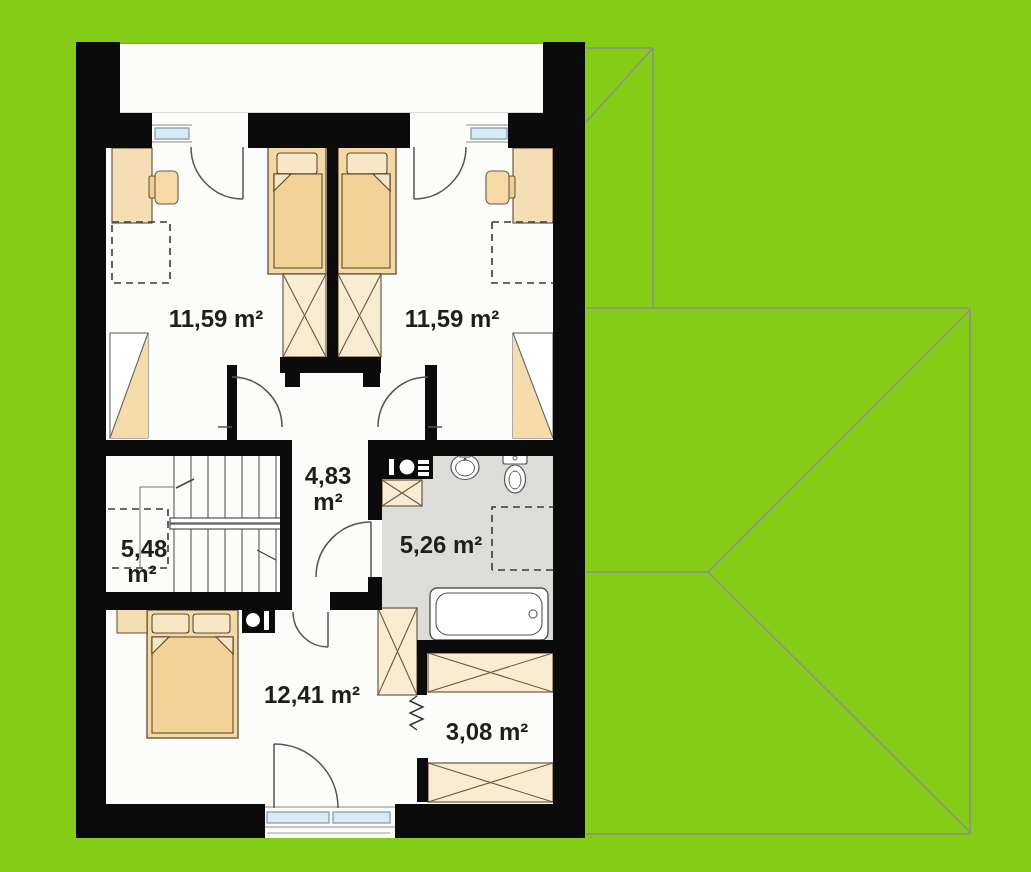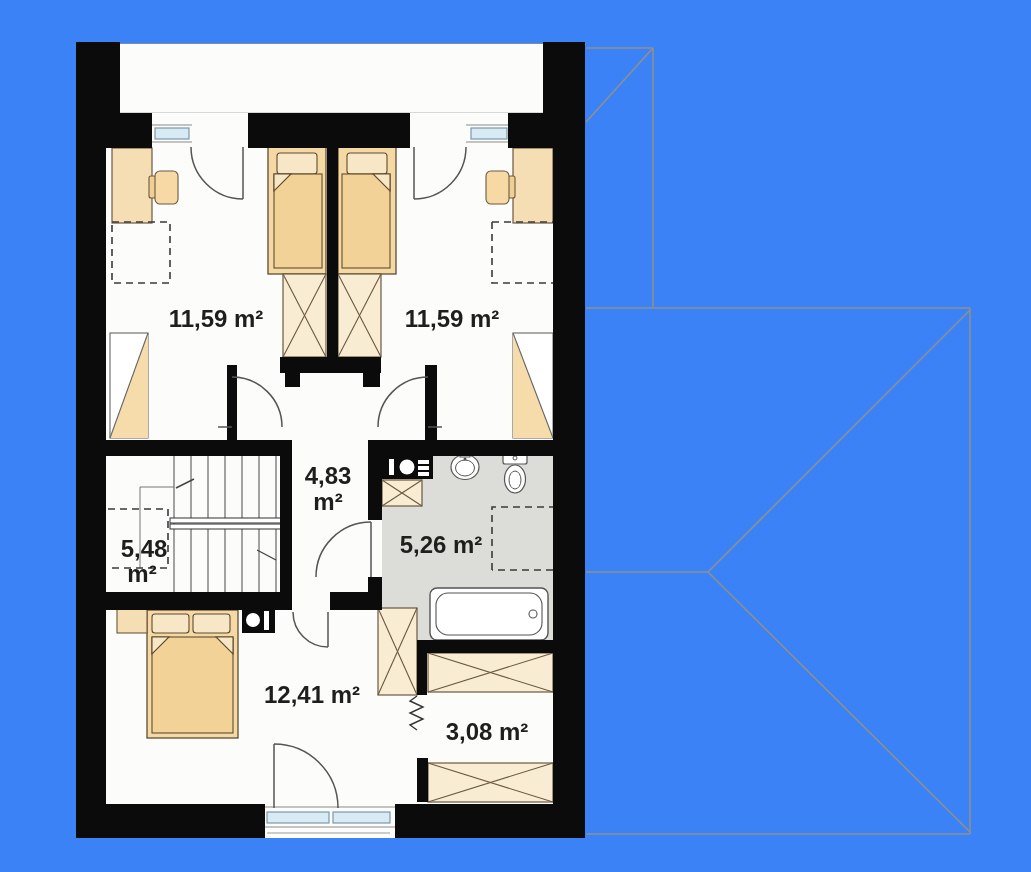--- a/index.html
+++ b/index.html
@@ -1,19 +1,19 @@
 <!DOCTYPE html>
 <html><head>
 <meta charset="utf-8">
 <style>
   html,body{margin:0;padding:0;background:#eef0ee;}
   .stage{
     position:relative;
     width:1031px;height:872px;
-    background:#3b82f6;
+    background:#84cc16;
     overflow:hidden;
     font-family:"Liberation Sans", sans-serif;
   }
   svg{position:absolute;left:0;top:0;}
   text.area-label{
     font-family:"Liberation Sans", sans-serif;
     font-weight:700;
     font-size:24px;
     fill:#1e1e1c;
     text-anchor:middle;

